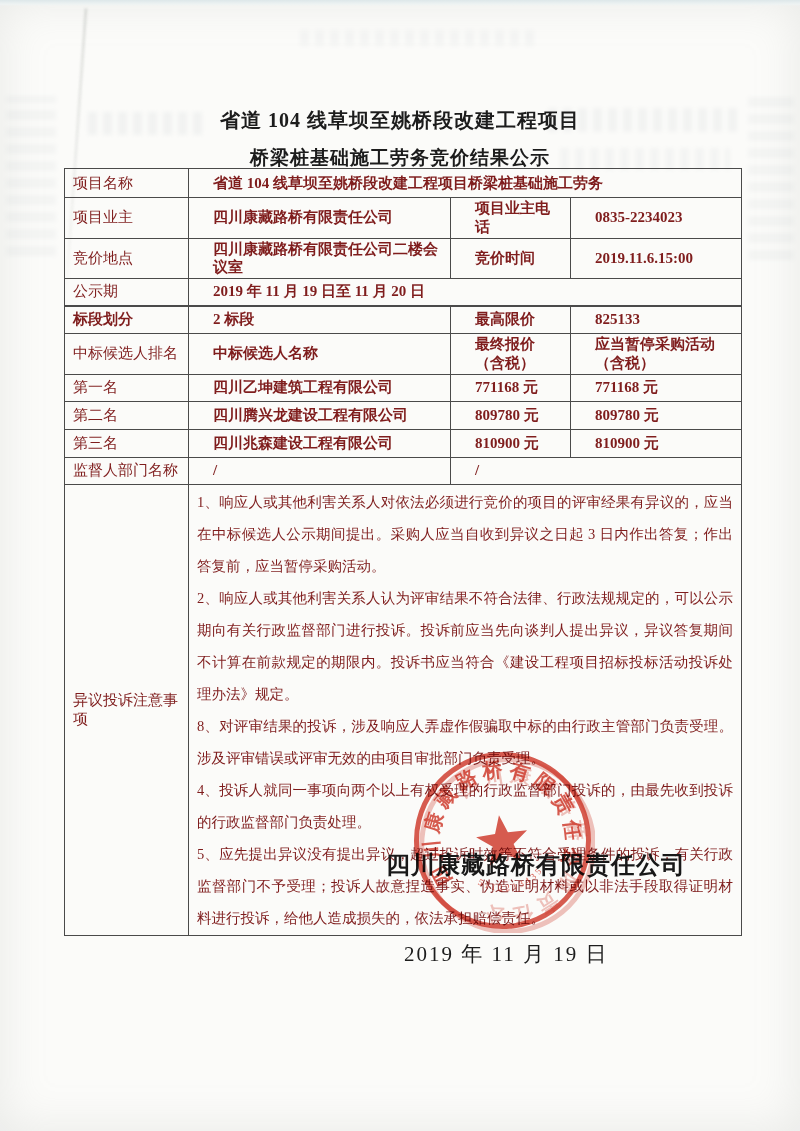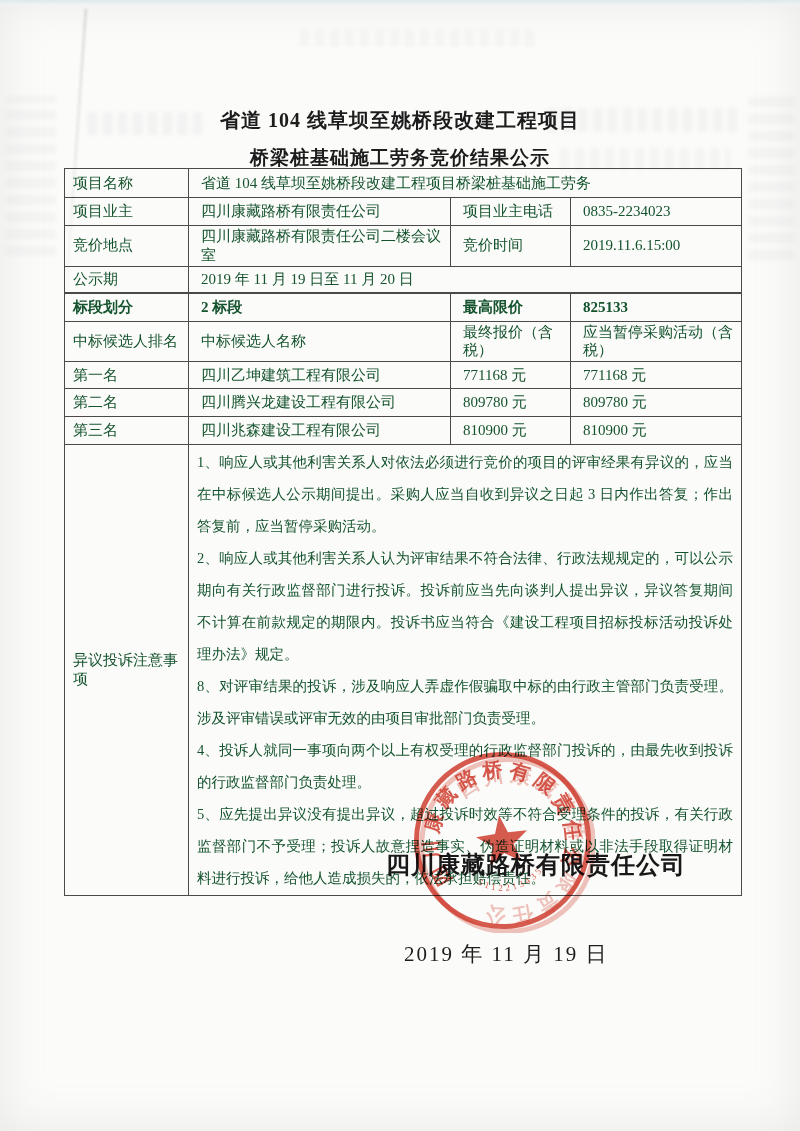--- a/index.html
+++ b/index.html
@@ -24,27 +24,27 @@
   #bl5{left:748px;top:90px;width:46px;height:170px;opacity:.055;}
   #bl6{left:300px;top:30px;width:240px;height:16px;opacity:.05;}
 
   .title{position:absolute;left:0;width:100%;text-align:center;font-weight:bold;color:#1c1c1c;}
   #title1{top:107px;font-size:20px;letter-spacing:1px;}
   #title2{top:145px;font-size:19px;letter-spacing:1px;}
 
   table.result{
     position:absolute;left:64px;top:168px;width:677px;
     border-collapse:collapse;table-layout:fixed;
-    font-size:15px;color:#14532d;
+    font-size:15px;color:#7f1d1d;
   }
   table.result td{
     border:1px solid #4a4a4a;padding:1px 8px;vertical-align:middle;
     overflow:hidden;line-height:1.25;
   }
-  table.result td.val{padding-left:12px;}
+  table.result td.val{padding-left:24px;font-weight:bold;}
   tr.r29{height:29px;} tr.r28{height:28px;} tr.r27{height:27px;}
   tr.bold td{font-weight:bold;border-top-width:2px;}
   td.notes{padding:4px 12px;vertical-align:middle;}
   td.notes p{margin:0;font-size:14.5px;line-height:32px;text-align:justify;}
   td.objlabel{line-height:26px;}
 
   .sig-company{position:absolute;left:386px;top:849px;font-size:24px;font-weight:bold;
     letter-spacing:1px;color:#181818;}
   .sig-date{position:absolute;left:404px;top:940px;font-size:21px;letter-spacing:2px;color:#1d1d1d;}
 
@@ -118,20 +118,25 @@
       <td class="val">四川腾兴龙建设工程有限公司</td>
       <td class="val">809780 元</td>
       <td class="val">809780 元</td>
     </tr>
     <tr class="r28">
       <td>第三名</td>
       <td class="val">四川兆森建设工程有限公司</td>
       <td class="val">810900 元</td>
       <td class="val">810900 元</td>
     </tr>
+    <tr class="r27">
+      <td>监督人部门名称</td>
+      <td class="val">/</td>
+      <td class="val" colspan="2">/</td>
+    </tr>
     <tr style="height:371px">
       <td class="objlabel">异议投诉注意事项</td>
       <td class="notes" colspan="3">
         <p>1、响应人或其他利害关系人对依法必须进行竞价的项目的评审经果有异议的，应当在中标候选人公示期间提出。采购人应当自收到异议之日起 3 日内作出答复；作出答复前，应当暂停采购活动。</p>
         <p>2、响应人或其他利害关系人认为评审结果不符合法律、行政法规规定的，可以公示期向有关行政监督部门进行投诉。投诉前应当先向谈判人提出异议，异议答复期间不计算在前款规定的期限内。投诉书应当符合《建设工程项目招标投标活动投诉处理办法》规定。</p>
         <p>8、对评审结果的投诉，涉及响应人弄虚作假骗取中标的由行政主管部门负责受理。涉及评审错误或评审无效的由项目审批部门负责受理。</p>
         <p>4、投诉人就同一事项向两个以上有权受理的行政监督部门投诉的，由最先收到投诉的行政监督部门负责处理。</p>
         <p>5、应先提出异议没有提出异议，超过投诉时效等不符合受理条件的投诉，有关行政监督部门不予受理；投诉人故意捏造事实、伪造证明材料或以非法手段取得证明材料进行投诉，给他人造成损失的，依法承担赔偿责任。</p>
       </td>
     </tr>

